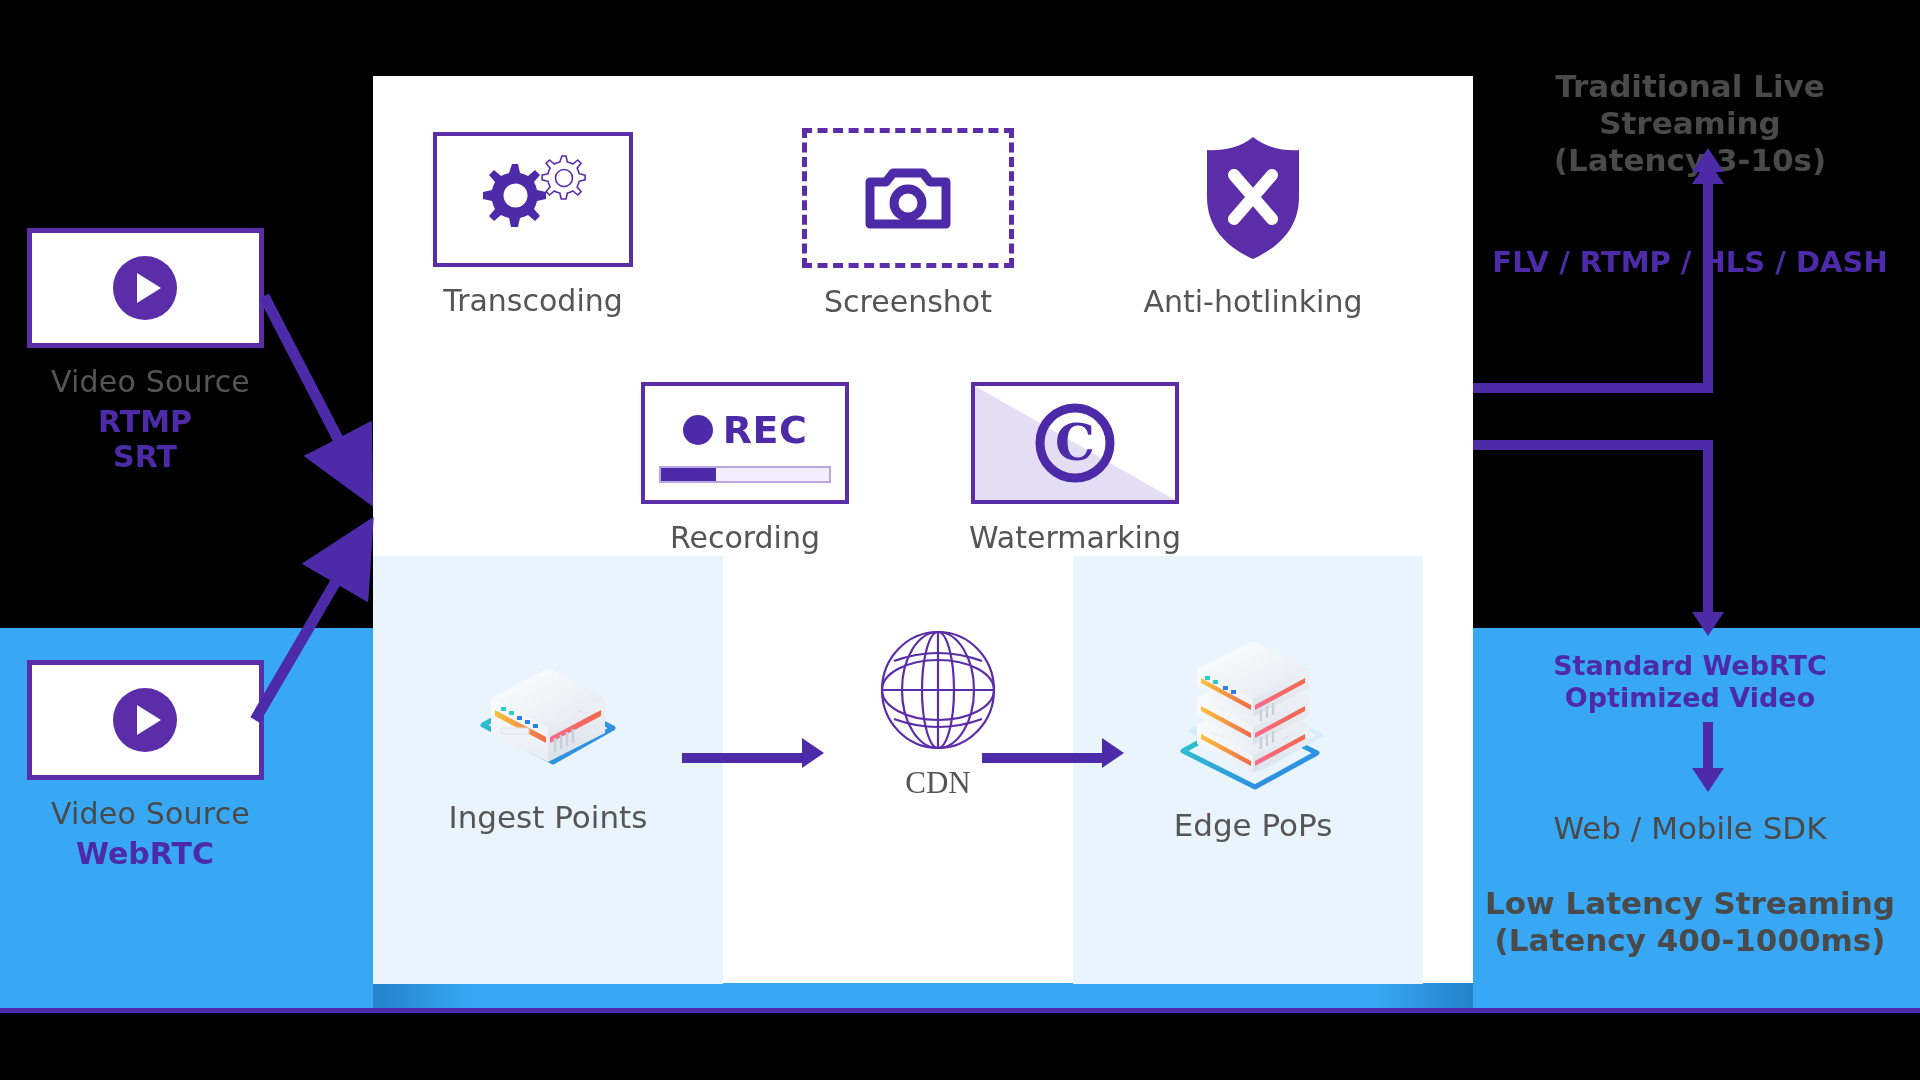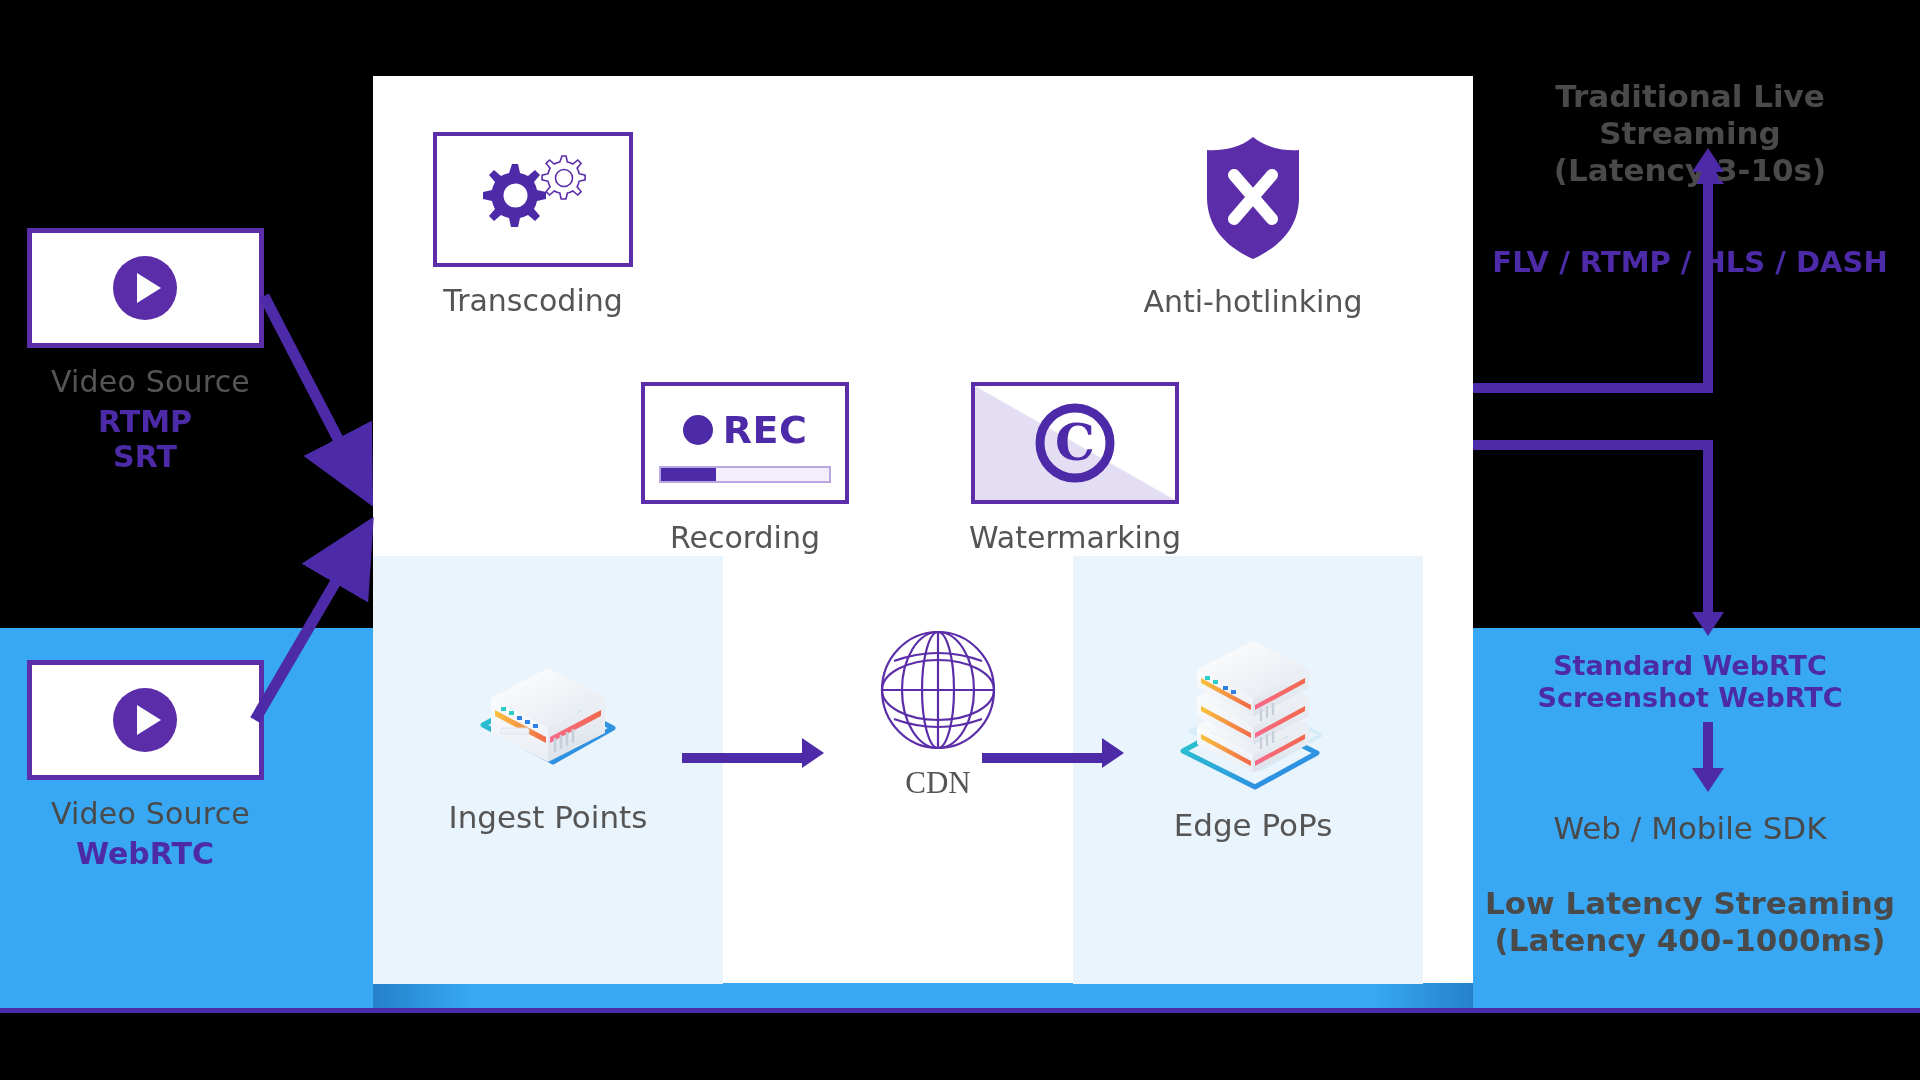--- a/index.html
+++ b/index.html
@@ -180,20 +180,29 @@
         </g>
         <g fill="none" stroke="#5b2da8" stroke-width="1.6">
           <path d="M104 10 l4 0 1.4 6 a18 18 0 0 1 5.5 2 l4.8-4 3.4 3.4 -4 4.8 a18 18 0 0 1 2 5.5 l6 1.4 0 4.8 -6 1.4 a18 18 0 0 1-2 5.5 l4 4.8 -3.4 3.4 -4.8-4 a18 18 0 0 1-5.5 2 l-1.4 6 -4.8 0 -1.4-6 a18 18 0 0 1-5.5-2 l-4.8 4 -3.4-3.4 4-4.8 a18 18 0 0 1-2-5.5 l-6-1.4 0-4.8 6-1.4 a18 18 0 0 1 2-5.5 l-4-4.8 3.4-3.4 4.8 4 a18 18 0 0 1 5.5-2 z"></path>
           <circle cx="106" cy="32" r="8.5"></circle>
         </g>
       </svg>
     </div>
     <div class="flabel">Transcoding</div>
   </div>
 
+  <div class="feature" style="left:798px; top:128px; width:220px;">
+    <div class="fbox-dashed">
+      <svg width="88" height="72" viewBox="0 0 88 72">
+        <path d="M6 20 h16 l7-9 h30 l7 9 h16 v42 H6 z" fill="none" stroke="#4d2ba8" stroke-width="9" stroke-linejoin="round"></path>
+        <circle cx="44" cy="41" r="14" fill="none" stroke="#4d2ba8" stroke-width="9"></circle>
+      </svg>
+    </div>
+    <div class="flabel">Screenshot</div>
+  </div>
 
   <div class="feature" style="left:1138px; top:128px; width:230px;">
     <div style="height:140px;display:flex;align-items:center;justify-content:center;">
       <svg width="104" height="126" viewBox="0 0 104 126">
         <path d="M52 2 C38 14 18 16 6 15 L6 62 C6 96 30 114 52 124 C74 114 98 96 98 62 L98 15 C86 16 66 14 52 2 Z" fill="#5b2da8"></path>
         <path d="M33 40 L71 84 M71 40 L33 84" stroke="#ffffff" stroke-width="12" stroke-linecap="round"></path>
       </svg>
     </div>
     <div class="flabel">Anti-hotlinking</div>
   </div>
@@ -351,33 +360,33 @@
   <div class="hline" style="left:1473px; top:383px; width:240px;"></div>
   <div class="vline" style="left:1703px; top:183px; height:205px;"></div>
   <div class="varrow-up" style="left:1692px; top:160px;"></div>
 
   <div class="hline" style="left:1473px; top:440px; width:240px;"></div>
   <div class="vline" style="left:1703px; top:440px; height:175px;"></div>
   <div class="varrow-down" style="left:1692px; top:612px;"></div>
 
   <div class="vline" style="left:1703px; top:185px; height:0px;"></div>
 
-  <div class="rcol" style="top:78px;text-align:center;">
+  <div class="rcol" style="top:68px;text-align:center;">
     <div class="r-title">Traditional Live Streaming</div>
     <div class="r-title">(Latency 3-10s)</div>
   </div>
   <div class="vline" style="left:1703px; top:172px; height:62px;"></div>
   <div class="varrow-up" style="left:1692px; top:148px;"></div>
   <div class="rcol" style="top:245px;">
     <div class="r-proto" style="font-size:29px;">FLV / RTMP / HLS / DASH</div>
   </div>
 
   <div class="rcol" style="top:650px;">
     <div class="r-proto">Standard WebRTC</div>
-    <div class="r-proto">Screenshot WebRTC</div>
+    <div class="r-proto">Optimized Video</div>
   </div>
   <div class="vline" style="left:1703px; top:722px; height:50px;"></div>
   <div class="varrow-down" style="left:1692px; top:768px;"></div>
   <div class="rcol" style="top:810px;">
     <div class="r-plain">Web / Mobile SDK</div>
   </div>
   <div class="rcol" style="top:885px;">
     <div class="r-title">Low Latency Streaming</div>
     <div class="r-title">(Latency 400-1000ms)</div>
   </div>

